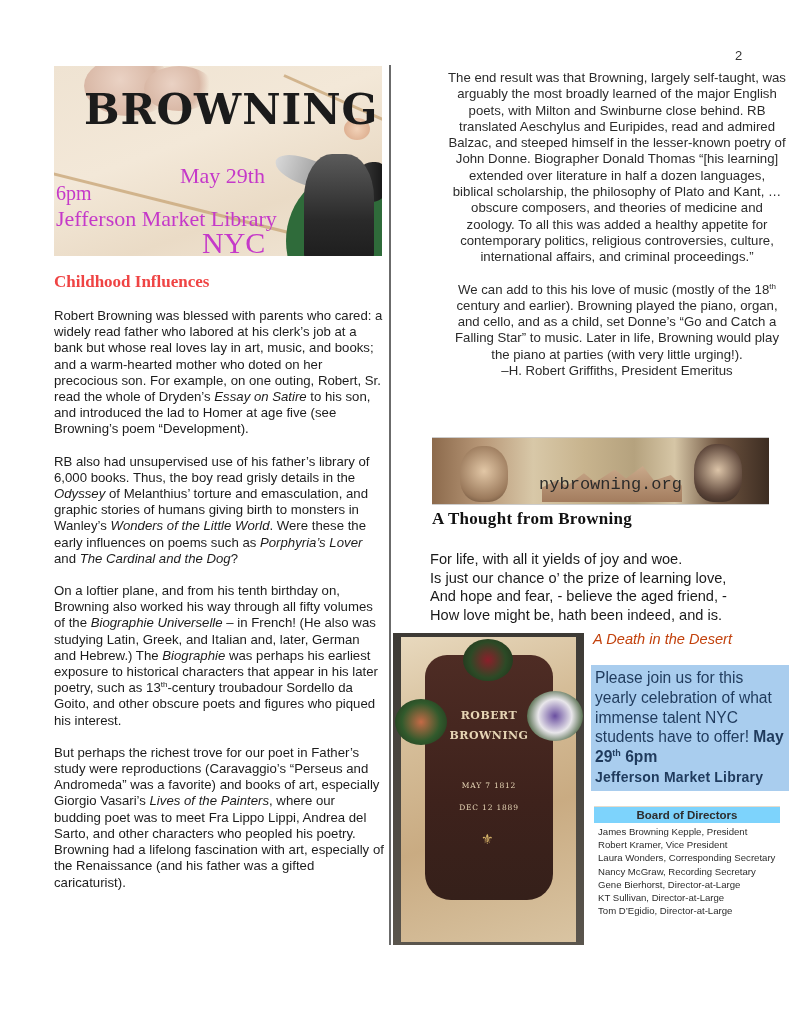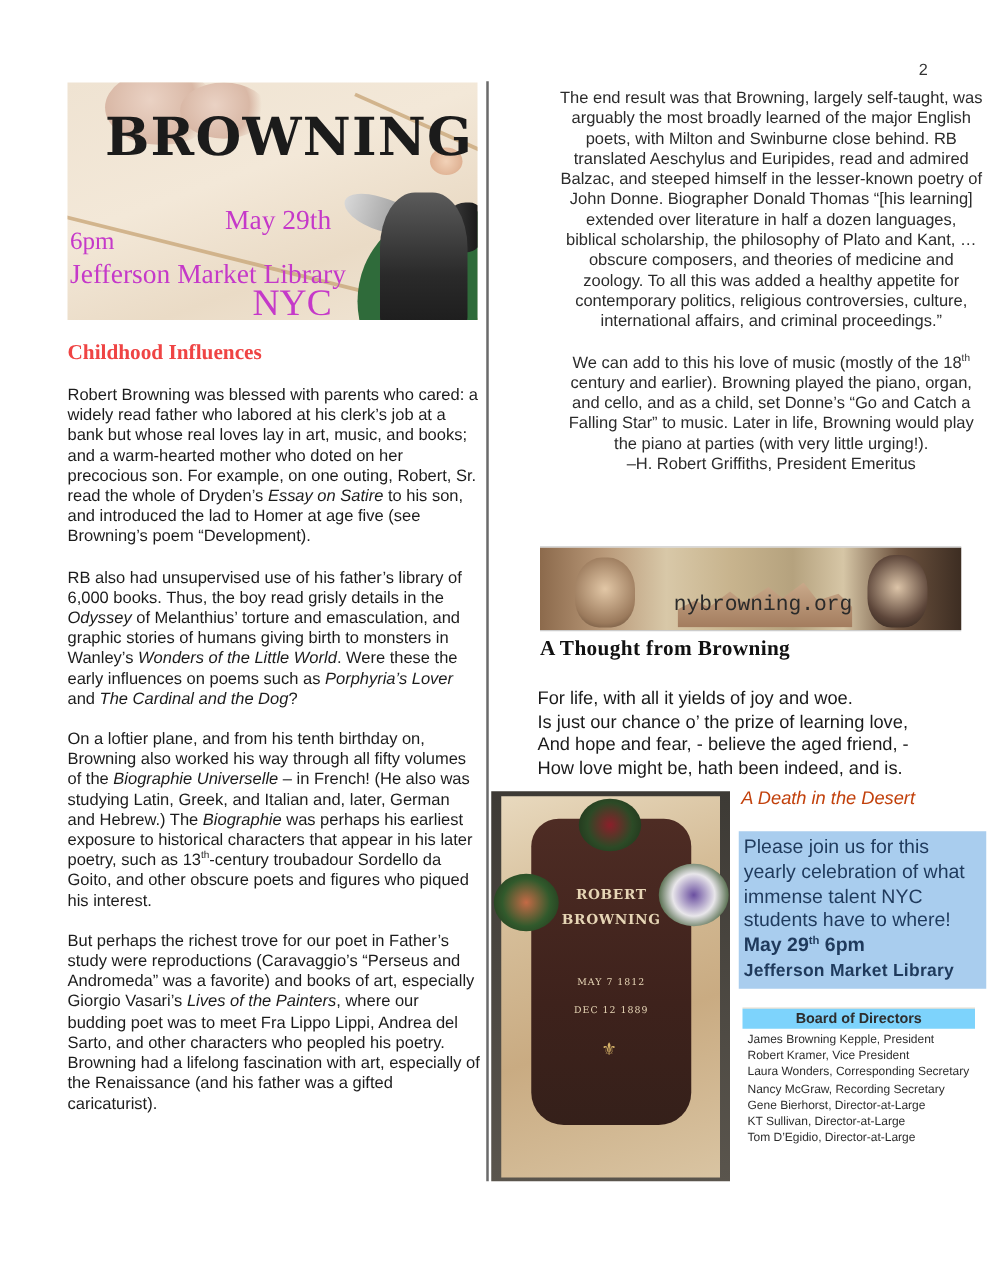--- a/index.html
+++ b/index.html
@@ -224,21 +224,21 @@
   <div class="wreath left"></div>
   <div class="wreath right"></div>
   <div class="txt n1">ROBERT</div>
   <div class="txt n2">BROWNING</div>
   <div class="txt d1">MAY 7 1812</div>
   <div class="txt d2">DEC 12 1889</div>
   <div class="lily">⚜</div>
 </div>
 
 <div class="invite">
-  <span>Please join us for this yearly celebration of what immense talent NYC students have to where! </span><span class="strong"><span>May 29</span><sup>th</sup><span> 6pm</span></span><br>
+  <span>Please join us for this yearly celebration of what immense talent NYC students have to offer! </span><span class="strong"><span>May 29</span><sup>th</sup><span> 6pm</span></span><br>
   <span class="lib">Jefferson Market Library</span>
 </div>
 
 <div class="board">
   <div class="head">Board of Directors</div>
   <div class="rows">
     <div class="row">James Browning Kepple, President</div>
     <div class="row">Robert Kramer, Vice President</div>
     <div class="row">Laura Wonders, Corresponding Secretary</div>
     <div class="row">Nancy McGraw, Recording Secretary</div>

